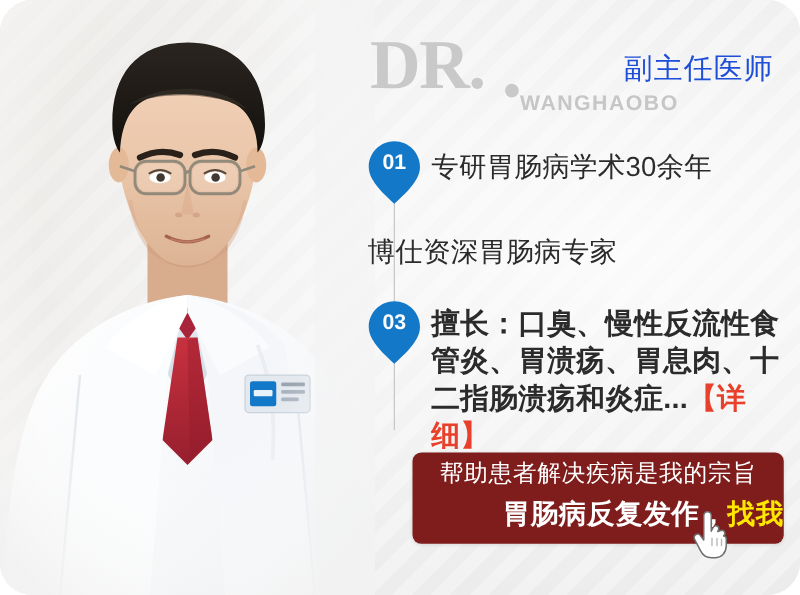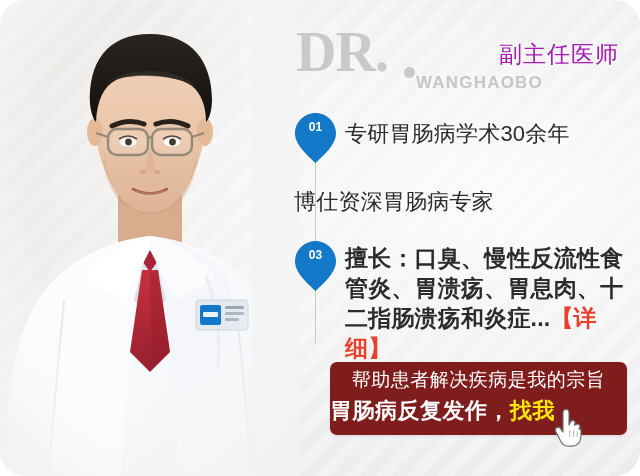--- a/index.html
+++ b/index.html
@@ -88,21 +88,21 @@
     letter-spacing: 0px;
     white-space: nowrap;
   }
   .doc-title {
     position: absolute;
     left: 203px;
     top: 21px;
     font-size: 23px;
     font-weight: 400;
     line-height: 1;
-    color: #a21caf;
+    color: #1d4ed8;
     letter-spacing: 1px;
     white-space: nowrap;
   }
   .doc-pinyin {
     position: absolute;
     left: 120px;
     top: 52px;
     font-size: 17px;
     font-weight: 700;
     letter-spacing: 1.2px;
@@ -142,21 +142,21 @@
     height: 52px;
     margin-right: 8px;
   }
   .pin svg { display: block; width: 43px; height: 52px; }
   .pin-num {
     position: absolute;
     left: 0;
     top: 9px;
     width: 43px;
     text-align: center;
-    font-size: 12px;
+    font-size: 17px;
     font-weight: 700;
     color: #ffffff;
     line-height: 1;
     letter-spacing: 0px;
   }
 
   .tl-text {
     font-size: 22px;
     color: #2b2b2b;
     line-height: 1.32;
@@ -198,21 +198,21 @@
     color: #ffffff;
     line-height: 1;
     letter-spacing: 0.5px;
     white-space: nowrap;
   }
   .cta-line2 {
     position: absolute;
     left: 0;
     top: 38px;
     width: 100%;
-    text-align: left;
+    text-align: right;
     font-size: 22px;
     font-weight: 700;
     color: #ffffff;
     line-height: 1;
     letter-spacing: 0.5px;
     white-space: nowrap;
   }
   .cta-line2 .hl {
     color: #ffe800;
   }

